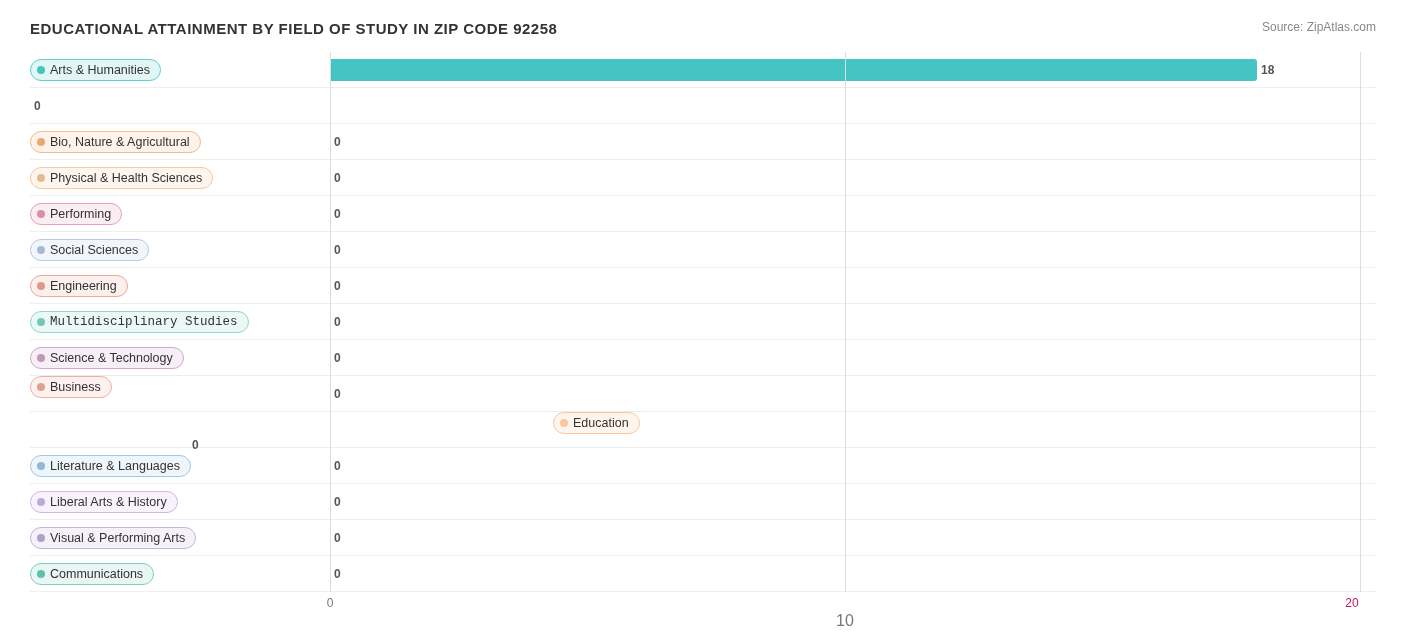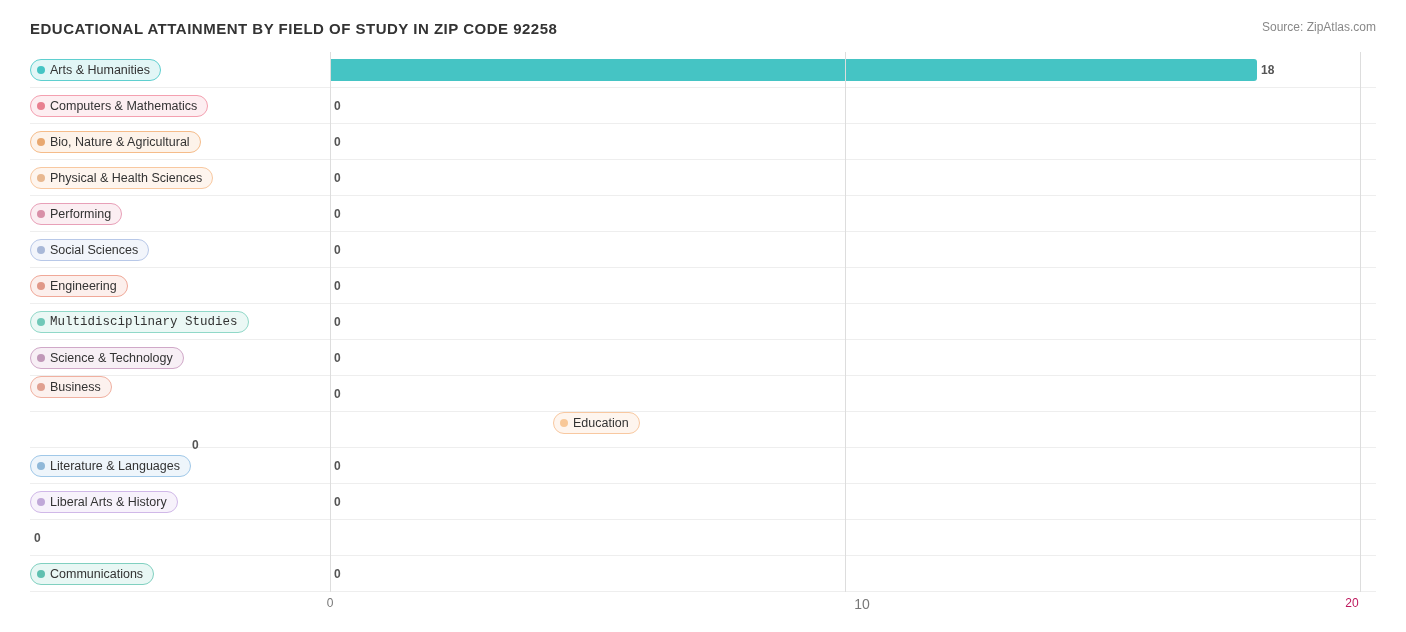--- a/index.html
+++ b/index.html
@@ -92,26 +92,20 @@
               <span class="pill-dot" style="width: 8px; height: 8px; border-radius: 50%; margin-right: 5px; flex-shrink: 0; background: rgb(69, 196, 196);"></span>
               <span>Arts &amp; Humanities</span>
             </span>
           </div>
           <div style="flex: 1 1 0%; position: relative; height: 100%; display: flex; align-items: center; width: 1030px;">
             <div style="height: 22px; border-radius: 0px 3px 3px 0px; width: 927px; background: rgb(69, 196, 196); position: relative; flex-shrink: 0;"></div>
             <span style="position: absolute; left: 931px; top: 50%; transform: translateY(-50%); font-size: 12px; color: rgb(85, 85, 85); font-weight: 600; white-space: nowrap;">18</span>
           </div>
         </div>
         <div class="chart-row" style="display: flex; align-items: center; height: 36px; border-bottom: 1px solid rgb(238, 238, 238); position: relative;">
-          <div class="label-container" style="width: 300px; min-width: 300px; display: flex; align-items: center; padding-right: 6px;">
-            <span class="label-pill" style="display: inline-flex; align-items: center; padding: 3px 10px 3px 6px; border-radius: 12px; font-size: 12.5px; color: rgb(51, 51, 51); white-space: nowrap; background: rgba(244, 160, 176, 0.18); border: 1px solid rgb(244, 160, 176);">
-              <span class="pill-dot" style="width: 8px; height: 8px; border-radius: 50%; margin-right: 5px; flex-shrink: 0; background: rgb(232, 128, 144);"></span>
-              <span>Computers &amp; Mathematics</span>
-            </span>
-          </div>
           <div style="flex: 1 1 0%; position: relative; height: 100%; display: flex; align-items: center; width: 1030px;">
             <div style="height: 22px; border-radius: 0px 3px 3px 0px; width: 0px; background: rgb(232, 128, 144); position: relative; flex-shrink: 0;"></div>
             <span style="position: absolute; left: 4px; top: 50%; transform: translateY(-50%); font-size: 12px; color: rgb(85, 85, 85); font-weight: 600; white-space: nowrap;">0</span>
           </div>
         </div>
         <div class="chart-row" style="display: flex; align-items: center; height: 36px; border-bottom: 1px solid rgb(238, 238, 238); position: relative;">
           <div class="label-container" style="width: 300px; min-width: 300px; display: flex; align-items: center; padding-right: 6px;">
             <span class="label-pill" style="display: inline-flex; align-items: center; padding: 3px 10px 3px 6px; border-radius: 12px; font-size: 12.5px; color: rgb(51, 51, 51); white-space: nowrap; background: rgba(245, 188, 138, 0.18); border: 1px solid rgb(245, 188, 138);">
               <span class="pill-dot" style="width: 8px; height: 8px; border-radius: 50%; margin-right: 5px; flex-shrink: 0; background: rgb(232, 168, 112);"></span>
               <span>Bio, Nature &amp; Agricultural</span>
@@ -236,20 +230,26 @@
               <span class="pill-dot" style="width: 8px; height: 8px; border-radius: 50%; margin-right: 5px; flex-shrink: 0; background: rgb(192, 168, 216);"></span>
               <span>Liberal Arts &amp; History</span>
             </span>
           </div>
           <div style="flex: 1 1 0%; position: relative; height: 100%; display: flex; align-items: center; width: 1030px;">
             <div style="height: 22px; border-radius: 0px 3px 3px 0px; width: 0px; background: rgb(192, 168, 216); position: relative; flex-shrink: 0;"></div>
             <span style="position: absolute; left: 4px; top: 50%; transform: translateY(-50%); font-size: 12px; color: rgb(85, 85, 85); font-weight: 600; white-space: nowrap;">0</span>
           </div>
         </div>
         <div class="chart-row" style="display: flex; align-items: center; height: 36px; border-bottom: 1px solid rgb(238, 238, 238); position: relative;">
+          <div class="label-container" style="width: 300px; min-width: 300px; display: flex; align-items: center; padding-right: 6px;">
+            <span class="label-pill" style="display: inline-flex; align-items: center; padding: 3px 10px 3px 6px; border-radius: 12px; font-size: 12.5px; color: rgb(51, 51, 51); white-space: nowrap; background: rgba(197, 179, 224, 0.18); border: 1px solid rgb(197, 179, 224);">
+              <span class="pill-dot" style="width: 8px; height: 8px; border-radius: 50%; margin-right: 5px; flex-shrink: 0; background: rgb(176, 159, 208);"></span>
+              <span>Visual &amp; Performing Arts</span>
+            </span>
+          </div>
           <div style="flex: 1 1 0%; position: relative; height: 100%; display: flex; align-items: center; width: 1030px;">
             <div style="height: 22px; border-radius: 0px 3px 3px 0px; width: 0px; background: rgb(176, 159, 208); position: relative; flex-shrink: 0;"></div>
             <span style="position: absolute; left: 4px; top: 50%; transform: translateY(-50%); font-size: 12px; color: rgb(85, 85, 85); font-weight: 600; white-space: nowrap;">0</span>
           </div>
         </div>
         <div class="chart-row" style="display: flex; align-items: center; height: 36px; border-bottom: 1px solid rgb(238, 238, 238); position: relative;">
           <div class="label-container" style="width: 300px; min-width: 300px; display: flex; align-items: center; padding-right: 6px;">
             <span class="label-pill" style="display: inline-flex; align-items: center; padding: 3px 10px 3px 6px; border-radius: 12px; font-size: 12.5px; color: rgb(51, 51, 51); white-space: nowrap; background: rgba(128, 208, 192, 0.18); border: 1px solid rgb(128, 208, 192);">
               <span class="pill-dot" style="width: 8px; height: 8px; border-radius: 50%; margin-right: 5px; flex-shrink: 0; background: rgb(96, 192, 176);"></span>
               <span>Communications</span>
@@ -262,17 +262,17 @@
         </div>
         <div style="position: absolute; left: 300px; top: 0px; bottom: 0px; width: 1030px; pointer-events: none;">
           <div style="position: absolute; left: 0px; top: 0px; bottom: 0px; width: 1px; background: rgb(221, 221, 221);"></div>
           <div style="position: absolute; left: 515px; top: 0px; bottom: 0px; width: 1px; background: rgb(221, 221, 221);"></div>
           <div style="position: absolute; left: 1030px; top: 0px; bottom: 0px; width: 1px; background: rgb(221, 221, 221);"></div>
         </div>
       </div>
 
     <div id="x-axis" class="x-axis" style="height:20px;">
         <span class="x-label" style="font-size: 12px; color: rgb(119, 119, 119); position: absolute; left: 0px; transform: translateX(-50%);">0</span>
-        <span class="x-label" style="font-size: 14px; color: rgb(119, 119, 119); position: absolute; left: 532px; transform: translateX(-50%);">10</span>
+        <span class="x-label" style="font-size: 16px; color: rgb(119, 119, 119); position: absolute; left: 515px; transform: translateX(-50%); margin-top: 16px;">10</span>
         <span class="x-label" style="font-size: 12px; color: #be185d; position: absolute; left: 1022px; transform: translateX(-50%);">20</span>
       </div>
   </div>
 </div>
 
 </body></html>

